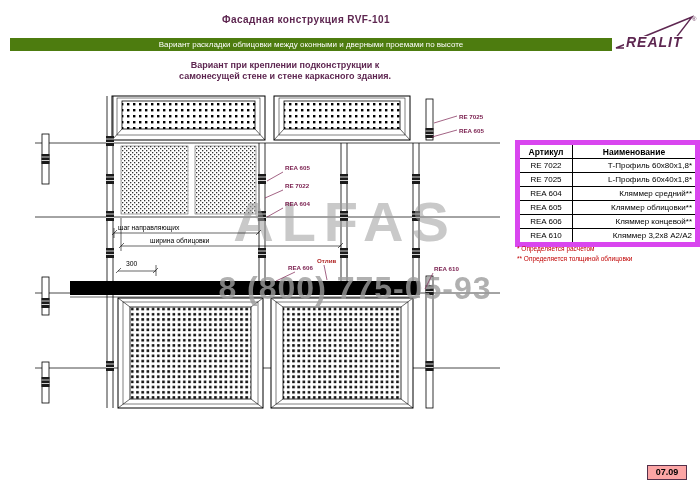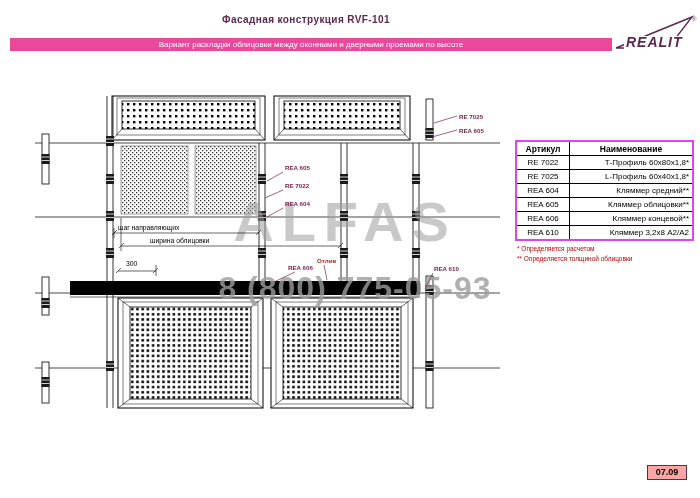--- a/index.html
+++ b/index.html
@@ -6,36 +6,36 @@
   body{
     width:700px;height:498px;position:relative;overflow:hidden;
     background:#ffffff;font-family:"Liberation Sans",sans-serif;
   }
   .title{
     position:absolute;left:0;top:14px;width:612px;text-align:center;
     font-size:10px;font-weight:bold;color:#5e2751;letter-spacing:.4px;
   }
   .banner{
     position:absolute;left:10px;top:38px;width:602px;height:13px;
-    background:#ec4899;color:#ffffff;font-size:8px;line-height:13px;text-align:center;
+    background:#4d7c0f;color:#ffffff;font-size:8px;line-height:13px;text-align:center;
   }
   .logo{position:absolute;left:612px;top:8px;width:88px;height:46px;}
   .subtitle{
     position:absolute;left:120px;top:60px;width:330px;text-align:center;
     font-size:9px;font-weight:bold;color:#5e2751;line-height:11px;
   }
   .drawing{position:absolute;left:0;top:0;width:700px;height:498px;}
   svg text{font-family:"Liberation Sans",sans-serif;}
   .lbl{font-size:6.2px;font-weight:bold;fill:#7b2150;}
   .lbl-red{font-size:6.2px;font-weight:bold;fill:#b02525;}
   .dim{font-size:6.8px;fill:#000;}
   .wm1{font-size:56px;font-weight:bold;fill:#9d9d9d;opacity:.55;letter-spacing:8px;}
   .wm2{font-size:32px;font-weight:bold;fill:#9d9d9d;opacity:.8;letter-spacing:1px;}
   .parts{position:absolute;left:515px;top:140px;}
-  .parts table{border-collapse:collapse;border:2px solid #d946ef;font-size:8px;}
+  .parts table{border-collapse:collapse;border:5px solid #d946ef;font-size:8px;}
   .parts th,.parts td{border:1px solid #000;height:13px;padding:0 3px;white-space:nowrap;}
   .parts th{font-size:8.5px;font-weight:bold;text-align:center;}
   .col-code{width:46px;text-align:center;}
   .col-name{width:116px;text-align:right;}
   .footnotes{
     position:absolute;left:517px;top:244px;font-size:6.5px;color:#c00000;line-height:10px;
   }
   .footer-badge{
     position:absolute;left:647px;top:465px;width:38px;height:13px;
     background:#fca5a5;border:1px solid #53304a;color:#000;
@@ -208,20 +208,22 @@
 <div class="logo">
   <svg viewBox="0 0 88 46" width="88" height="46" xmlns="http://www.w3.org/2000/svg">
     <polygon points="4,40 80,9 56,40" fill="#fff" stroke="#5e2751" stroke-width="1.4"></polygon>
     <rect x="12" y="28" width="58" height="13" fill="#fff"></rect>
     <text x="14" y="39" font-size="14" font-weight="bold" font-style="italic" fill="#5e2751" letter-spacing="1">REALIT</text>
     <text x="80" y="13" font-size="6" fill="#5e2751">®</text>
   </svg>
 </div>
 
 <div class="subtitle">
+  <div>Вариант при креплении подконструкции к</div>
+  <div>самонесущей стене и стене каркасного здания.</div>
 </div>
 
 <div class="parts">
   <table>
     <thead>
       <tr>
         <th class="col-code">Артикул</th>
         <th class="col-name">Наименование</th>
       </tr>
     </thead>

